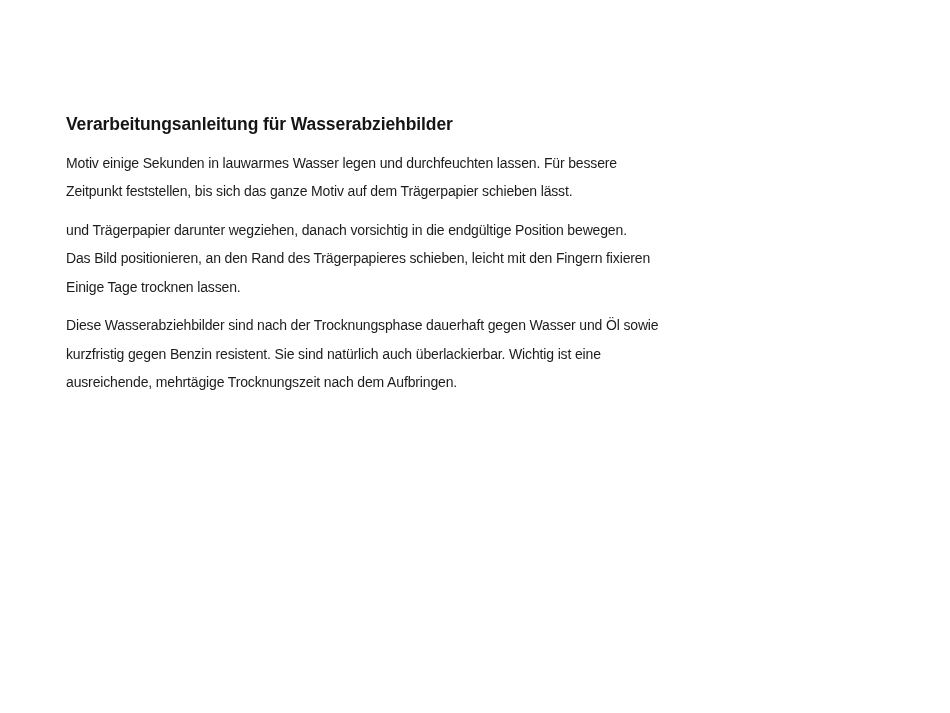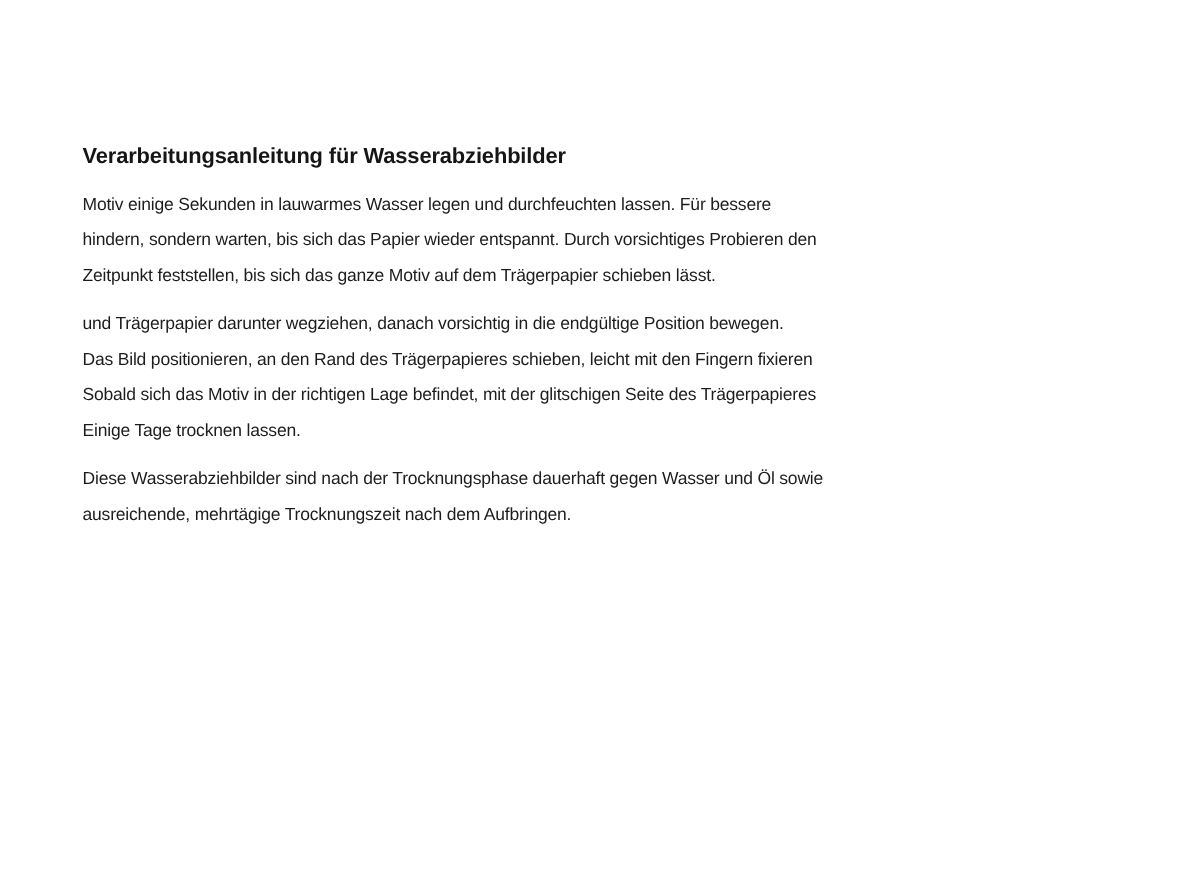--- a/index.html
+++ b/index.html
@@ -50,31 +50,30 @@
 </head>
 <body>
 
 <div class="page">
   <div class="content">
 
     <h1 class="doc-title">Verarbeitungsanleitung für Wasserabziehbilder</h1>
 
     <div class="para">
       <div class="line">Motiv einige Sekunden in lauwarmes Wasser legen und durchfeuchten lassen. Für bessere</div>
-      <div class="line">hindern, sondern warten, bis sich das Papier wieder entspannt. Durch vorsichtiges Probieren den</div>
       <div class="line">Zeitpunkt feststellen, bis sich das ganze Motiv auf dem Trägerpapier schieben lässt.</div>
     </div>
 
 
     <div class="para">
       <div class="line">und Trägerpapier darunter wegziehen, danach vorsichtig in die endgültige Position bewegen.</div>
       <div class="line">Das Bild positionieren, an den Rand des Trägerpapieres schieben, leicht mit den Fingern fixieren</div>
-      <div class="line">Sobald sich das Motiv in der richtigen Lage befindet, mit der glitschigen Seite des Trägerpapieres</div>
       <div class="line">Einige Tage trocknen lassen.</div>
     </div>
 
     <div class="para">
       <div class="line">Diese Wasserabziehbilder sind nach der Trocknungsphase dauerhaft gegen Wasser und Öl sowie</div>
+      <div class="line">kurzfristig gegen Benzin resistent. Sie sind natürlich auch überlackierbar. Wichtig ist eine</div>
       <div class="line">ausreichende, mehrtägige Trocknungszeit nach dem Aufbringen.</div>
     </div>
 
   </div>
 </div>
 
 </body></html>

